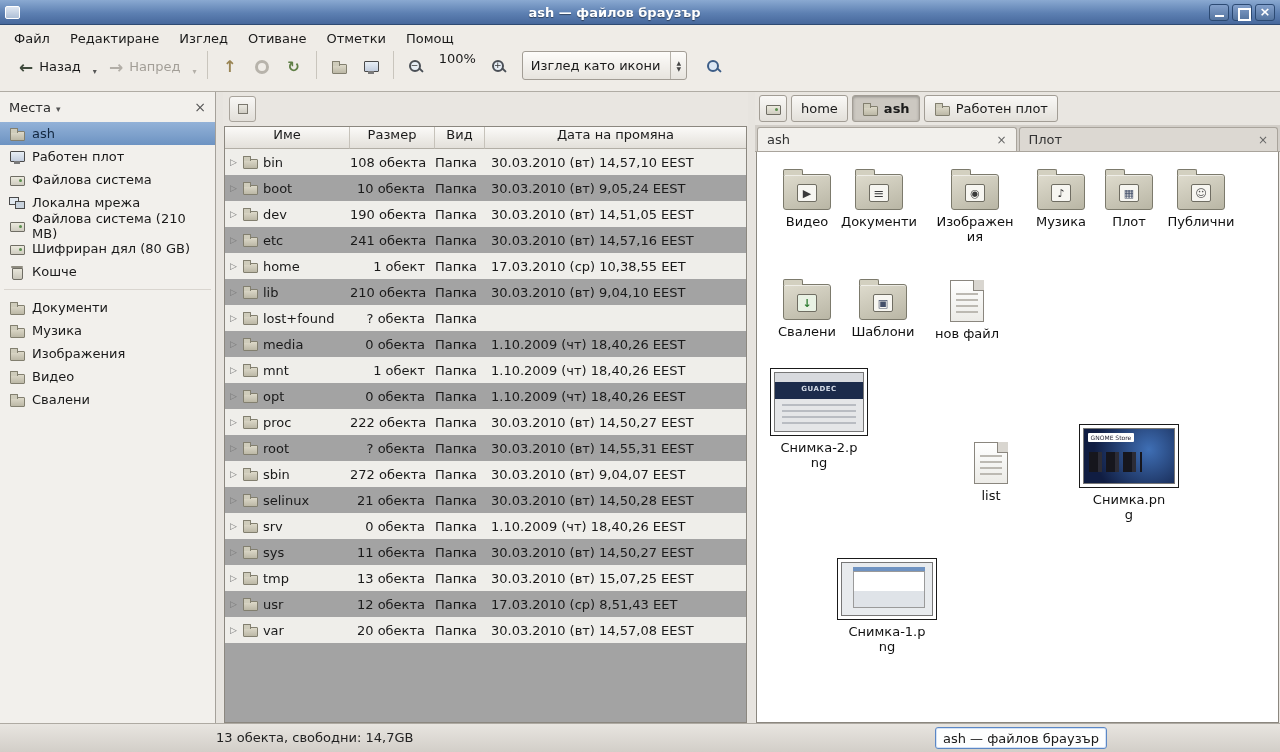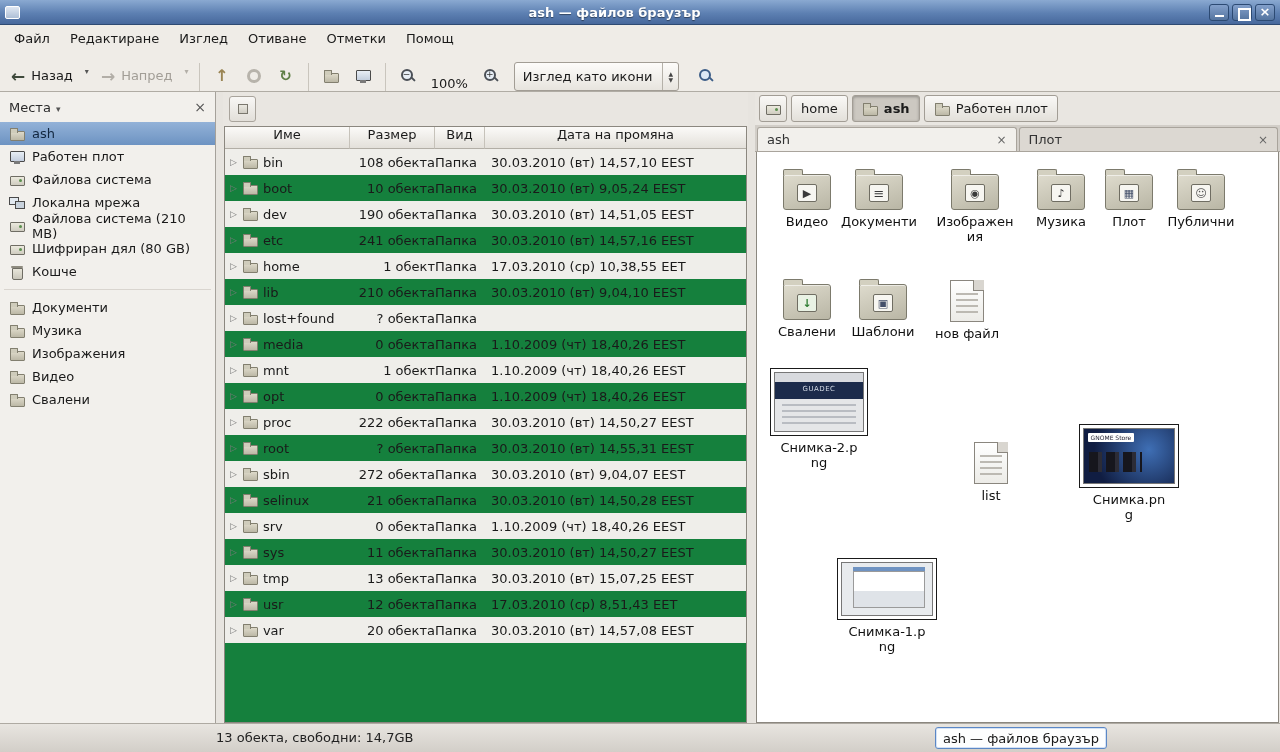--- a/index.html
+++ b/index.html
@@ -17,21 +17,21 @@
     background:linear-gradient(#83a0cb,#54749f); }
   .wbtn.min::after { content:""; position:absolute; left:5px; bottom:3px; width:9px; height:2px; background:#fff; }
   .wbtn.max::after { content:""; position:absolute; left:5px; top:3px; width:9px; height:9px; border:2px solid #fff; }
   .wbtn.close::after { content:"×"; position:absolute; left:50%; top:50%; transform:translate(-50%,-54%); color:#fff; font-size:13px; font-weight:bold; }
 
   
   .menubar { height:26px; flex:none; display:flex; align-items:center; padding:0 4px; background:#efece7; }
   .menu-item { padding:3px 10px; }
 
   
-  .toolbar { height:41px; flex:none; display:flex; align-items:flex-end; padding:0 4px; gap:2px; background:#efece7; border-bottom:1px solid #b0aca4; }
+  .toolbar { height:41px; flex:none; display:flex; align-items:flex-start; padding:0 12px; gap:2px; background:#efece7; border-bottom:1px solid #b0aca4; }
   .tbtn { height:31px; display:flex; align-items:center; gap:6px; padding:0 7px; border-radius:3px; }
   .tbtn.iconb { width:30px; justify-content:center; padding:0; }
   .tcaret { font-size:8px; color:#555; padding:0 3px; align-self:center; }
   .tcaret.dis { color:#b3afa8; }
   .disabled { color:#a29e97; }
   .tsep { width:1px; height:28px; background:#c9c5bd; margin:0 5px; flex:none; }
   .gly { font-weight:bold; }
   .gly.back::before { content:"←"; font-size:17px; color:#3f4a3c; }
   .gly.fwd::before { content:"→"; font-size:17px; color:#b2aea7; }
   .gly.up::before { content:"↑"; font-size:16px; color:#9a8554; }
@@ -88,28 +88,28 @@
     background:linear-gradient(#f8f7f5,#e2dfd9); display:flex; align-items:center; justify-content:center; }
   .listwrap { flex:1; margin:0 1px 0 1px; border:1px solid #8b877f; background:#fff; display:flex; flex-direction:column; overflow:hidden; }
   .cols { display:flex; height:22px; flex:none; }
   .col { background:linear-gradient(#fbfaf8,#e3e0da); border-right:1px solid #c6c2ba; border-bottom:1px solid #b2aea6;
     display:flex; align-items:center; padding:0 6px; gap:4px;flex-direction:column; }
   .col.c-name { width:125px; }
   .col.c-size { width:85px; }
   .col.c-type { width:50px; }
   .col.c-date { flex:1; border-right:none; }
   .sort-caret::before { content:"▾"; font-size:9px; color:#555; }
-  .rows { flex:1; overflow:hidden; background:#15803d; }
+  .rows { flex:1; overflow:hidden; background:#a3a3a3; }
   .row { display:flex; height:26px; align-items:center; }
   .rows > div:nth-of-type(odd) { background:#efeeea; }
   .cell { overflow:hidden; white-space:nowrap; }
   .cell.c-name { width:125px; display:flex; align-items:center; gap:5px; padding-left:5px; }
   .expander { color:#7a7a7a; font-size:9px; }
   .expander::before { content:"▷"; }
-  .cell.c-size { width:85px; text-align:right; padding-right:0; }
+  .cell.c-size { width:85px; text-align:right; padding-right:10px; }
   .cell.c-type { width:50px; }
   .cell.c-date { flex:1; padding-left:6px; }
 
   
   .right { width:525px; flex:none; display:flex; flex-direction:column; background:#e9e6e1; }
   .pathbar { height:33px; flex:none; display:flex; align-items:center; gap:4px; padding:3px 4px; }
   .pathbar-btns { display:flex; gap:4px; }
   .pbtn { height:27px; border:1px solid #a29d95; border-radius:3px; display:flex; align-items:center; gap:6px; padding:0 9px;
     background:linear-gradient(#f9f8f6,#e3e0da); }
   .pbtn.icon-only { width:28px; justify-content:center; padding:0; }
@@ -155,21 +155,21 @@
     box-shadow:0 6px 0 #bcb9b2, 0 12px 0 #bcb9b2, 0 18px 0 #bcb9b2; }
 
   .thumb { background:#fff; border:1px solid #1a1a1a; padding:3px; }
   .thumb.v-web { width:98px; height:68px; }
   .thumb.v-store { width:100px; height:64px; }
   .thumb.v-filebrowser { width:100px; height:62px; }
   .timg { position:relative; width:100%; height:100%; overflow:hidden; border:1px solid #777; }
   .v-web .timg { background:linear-gradient(#d8dade 0 16%, #1c2b4b 16% 44%, #e5e6e8 44% 100%); }
   .v-web .timg::after { content:""; position:absolute; left:8%; right:8%; top:54%; bottom:8%;
     background:repeating-linear-gradient(#b9bcc2 0 2px, transparent 2px 6px); }
-  .v-web .overlay { position:absolute; top:20%; left:0; right:0; text-align:center; color:#d4dbe6; font-size:7px; letter-spacing:.5px; font-weight:normal; }
+  .v-web .overlay { position:absolute; top:20%; left:0; right:0; text-align:center; color:#d4dbe6; font-size:7px; letter-spacing:.5px; font-weight:bold; }
   .v-store .timg { background:radial-gradient(circle at 72% 38%, #3f6fb5, #101d42 75%); }
   .v-store .timg::after { content:""; position:absolute; left:6%; top:42%; width:58%; height:38%;
     background:repeating-linear-gradient(90deg,#16161d 0 9px, #2c2c36 9px 13px, transparent 13px 17px); }
   .v-store .overlay { position:absolute; left:4%; top:7%; background:#fff; color:#223; font-size:6px; padding:1px 3px; border-radius:1px; }
   .v-filebrowser .timg { background:#e8ebee; }
   .v-filebrowser .timg::before { content:""; position:absolute; top:7%; left:12%; right:8%; height:9%; background:#6f93c2; }
   .v-filebrowser .timg::after { content:""; position:absolute; top:16%; left:12%; right:8%; bottom:14%;
     background:linear-gradient(#ffffff 0 55%, #dfe3e8 55% 100%); border:1px solid #9a9a9a; }
 
   

